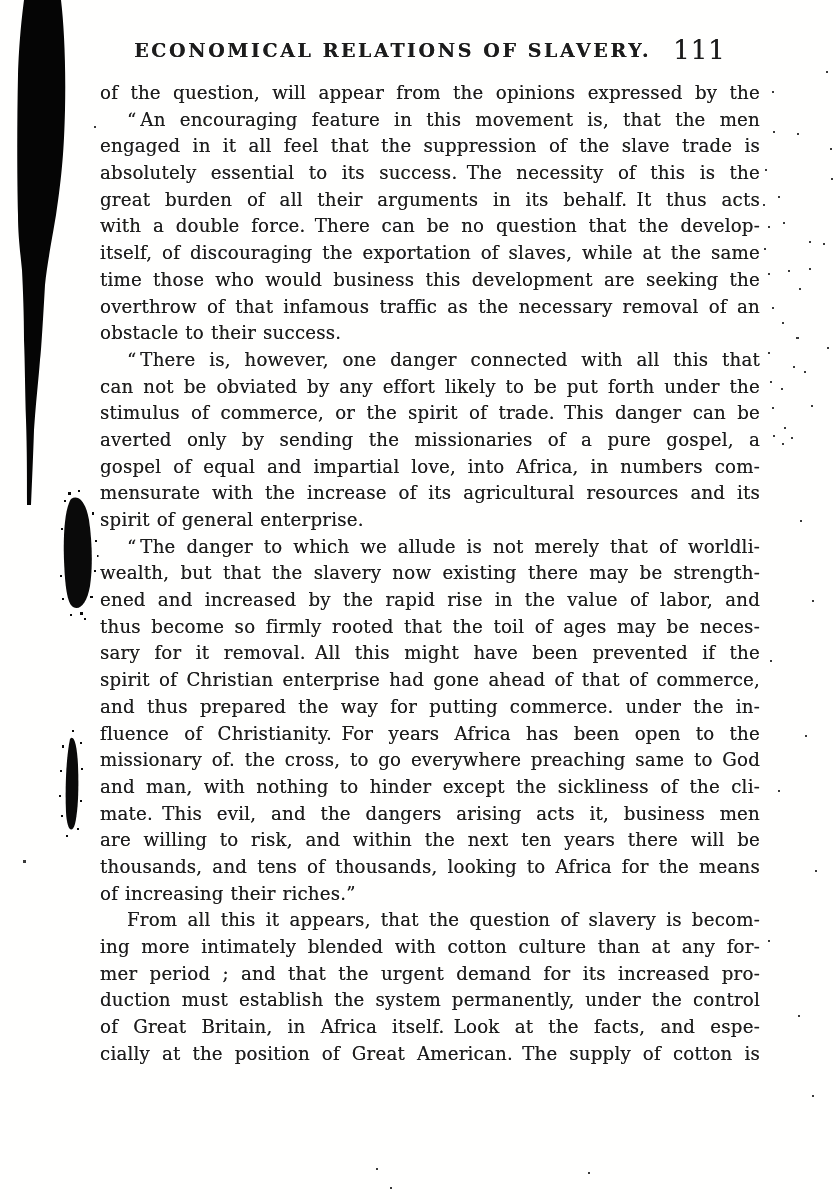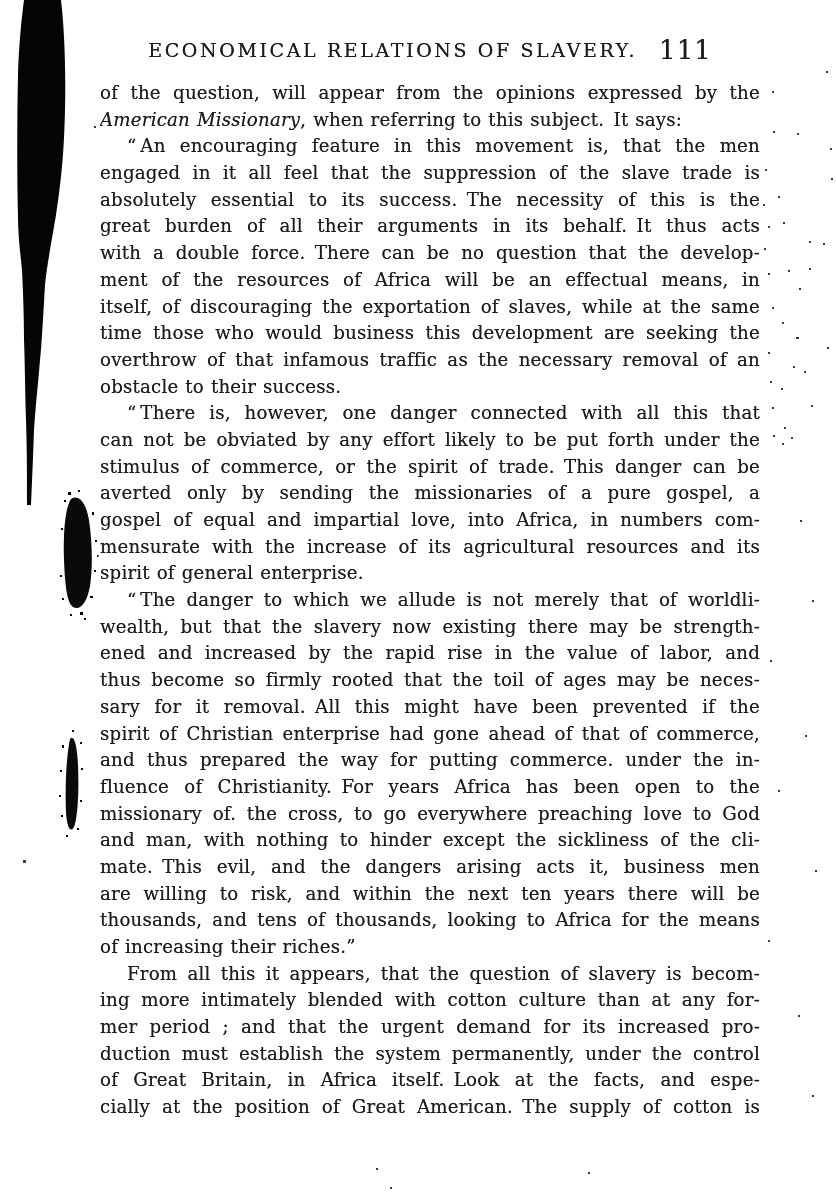--- a/index.html
+++ b/index.html
@@ -10,20 +10,21 @@
     color:#1c1c1c;
   }
   .page{position:absolute;inset:0;background:#fffffe;}
   .header{
     position:absolute;top:35px;left:100px;width:660px;
     text-align:center;white-space:nowrap;
   }
   .htitle{
     font-size:19px;letter-spacing:2.6px;
     text-shadow:0 0 0.5px rgba(10,10,10,.75);
+    font-weight:bold;
   }
   .pnum{
     font-size:26px;letter-spacing:1px;margin-left:22px;
     text-shadow:0 0 0.5px rgba(10,10,10,.8);
     vertical-align:-2px;
   }
   .body-text{
     position:absolute;top:80px;left:100px;width:660px;
     font-size:18.2px;line-height:26.7px;letter-spacing:0.2px;
     word-spacing:0.05em;
@@ -39,47 +40,45 @@
 <body>
 
 <div class="page">
 
   <div class="header">
     <span class="htitle">ECONOMICAL RELATIONS OF SLAVERY.</span><span class="pnum">111</span>
   </div>
 
   <div class="body-text">
       <div class="line just"><span>of the question, will appear from the opinions expressed by the</span></div>
-      <div class="line"><span class="ital">American Missionary</span><span>, when referring to this subject. It says:</span></div>
       <div class="line indent just"><span>“ An encouraging feature in this movement is, that the men</span></div>
       <div class="line just"><span>engaged in it all feel that the suppression of the slave trade is</span></div>
       <div class="line just"><span>absolutely essential to its success. The necessity of this is the</span></div>
       <div class="line just"><span>great burden of all their arguments in its behalf. It thus acts</span></div>
       <div class="line just"><span>with a double force. There can be no question that the develop-</span></div>
-      <div class="line just"><span>ment of the resources of Africa will be an effectual means, in</span></div>
       <div class="line just"><span>itself, of discouraging the exportation of slaves, while at the same</span></div>
       <div class="line just"><span>time those who would business this development are seeking the</span></div>
       <div class="line just"><span>overthrow of that infamous traffic as the necessary removal of an</span></div>
       <div class="line"><span>obstacle to their success.</span></div>
       <div class="line indent just"><span>“ There is, however, one danger connected with all this that</span></div>
       <div class="line just"><span>can not be obviated by any effort likely to be put forth under the</span></div>
       <div class="line just"><span>stimulus of commerce, or the spirit of trade. This danger can be</span></div>
       <div class="line just"><span>averted only by sending the missionaries of a pure gospel, a</span></div>
       <div class="line just"><span>gospel of equal and impartial love, into Africa, in numbers com-</span></div>
       <div class="line just"><span>mensurate with the increase of its agricultural resources and its</span></div>
       <div class="line"><span>spirit of general enterprise.</span></div>
       <div class="line indent just"><span>“ The danger to which we allude is not merely that of worldli-</span></div>
       <div class="line just"><span>wealth, but that the slavery now existing there may be strength-</span></div>
       <div class="line just"><span>ened and increased by the rapid rise in the value of labor, and</span></div>
       <div class="line just"><span>thus become so firmly rooted that the toil of ages may be neces-</span></div>
       <div class="line just"><span>sary for it removal. All this might have been prevented if the</span></div>
       <div class="line just"><span>spirit of Christian enterprise had gone ahead of that of commerce,</span></div>
       <div class="line just"><span>and thus prepared the way for putting commerce. under the in-</span></div>
       <div class="line just"><span>fluence of Christianity. For years Africa has been open to the</span></div>
-      <div class="line just"><span>missionary of. the cross, to go everywhere preaching love to God</span></div>
+      <div class="line just"><span>missionary of. the cross, to go everywhere preaching same to God</span></div>
       <div class="line just"><span>and man, with nothing to hinder except the sickliness of the cli-</span></div>
       <div class="line just"><span>mate. This evil, and the dangers arising acts it, business men</span></div>
       <div class="line just"><span>are willing to risk, and within the next ten years there will be</span></div>
       <div class="line just"><span>thousands, and tens of thousands, looking to Africa for the means</span></div>
       <div class="line"><span>of increasing their riches.”</span></div>
       <div class="line indent just"><span>From all this it appears, that the question of slavery is becom-</span></div>
       <div class="line just"><span>ing more intimately blended with cotton culture than at any for-</span></div>
       <div class="line just"><span>mer period ; and that the urgent demand for its increased pro-</span></div>
       <div class="line just"><span>duction must establish the system permanently, under the control</span></div>
       <div class="line just"><span>of Great Britain, in Africa itself. Look at the facts, and espe-</span></div>

